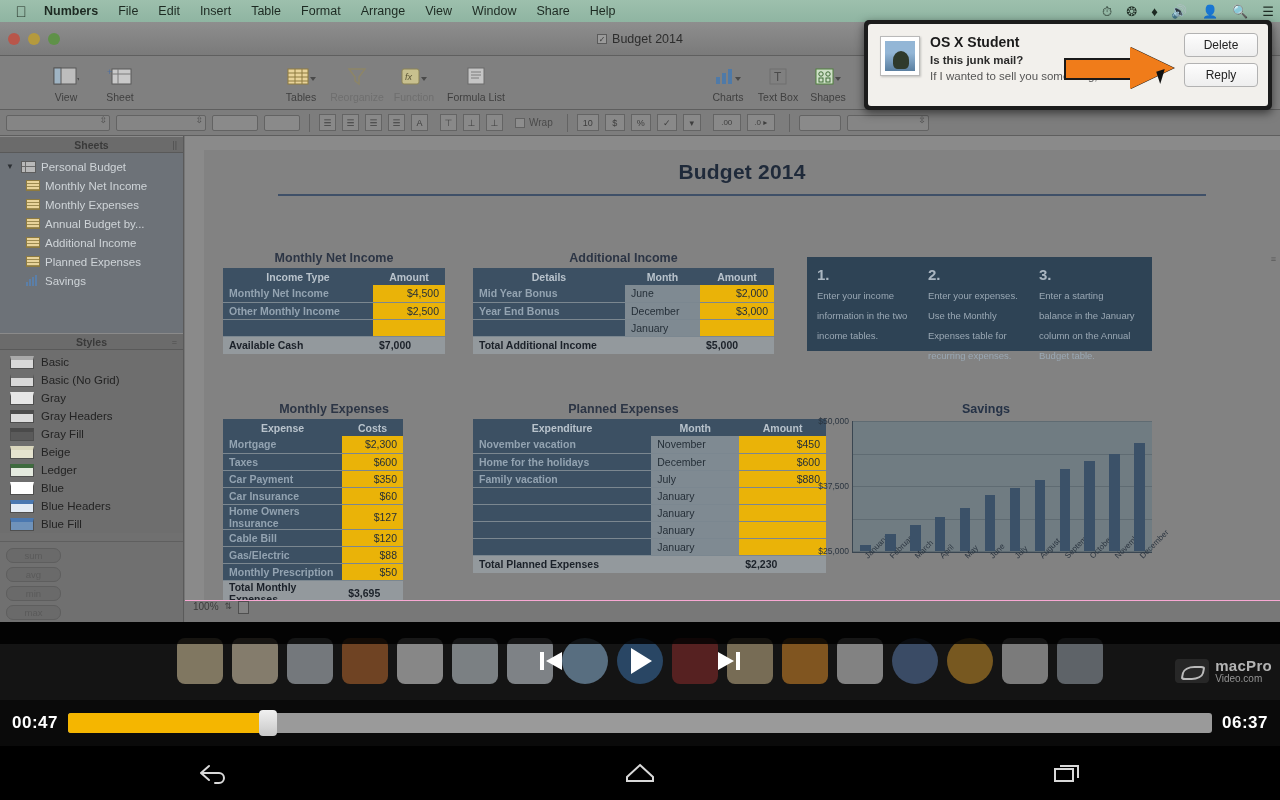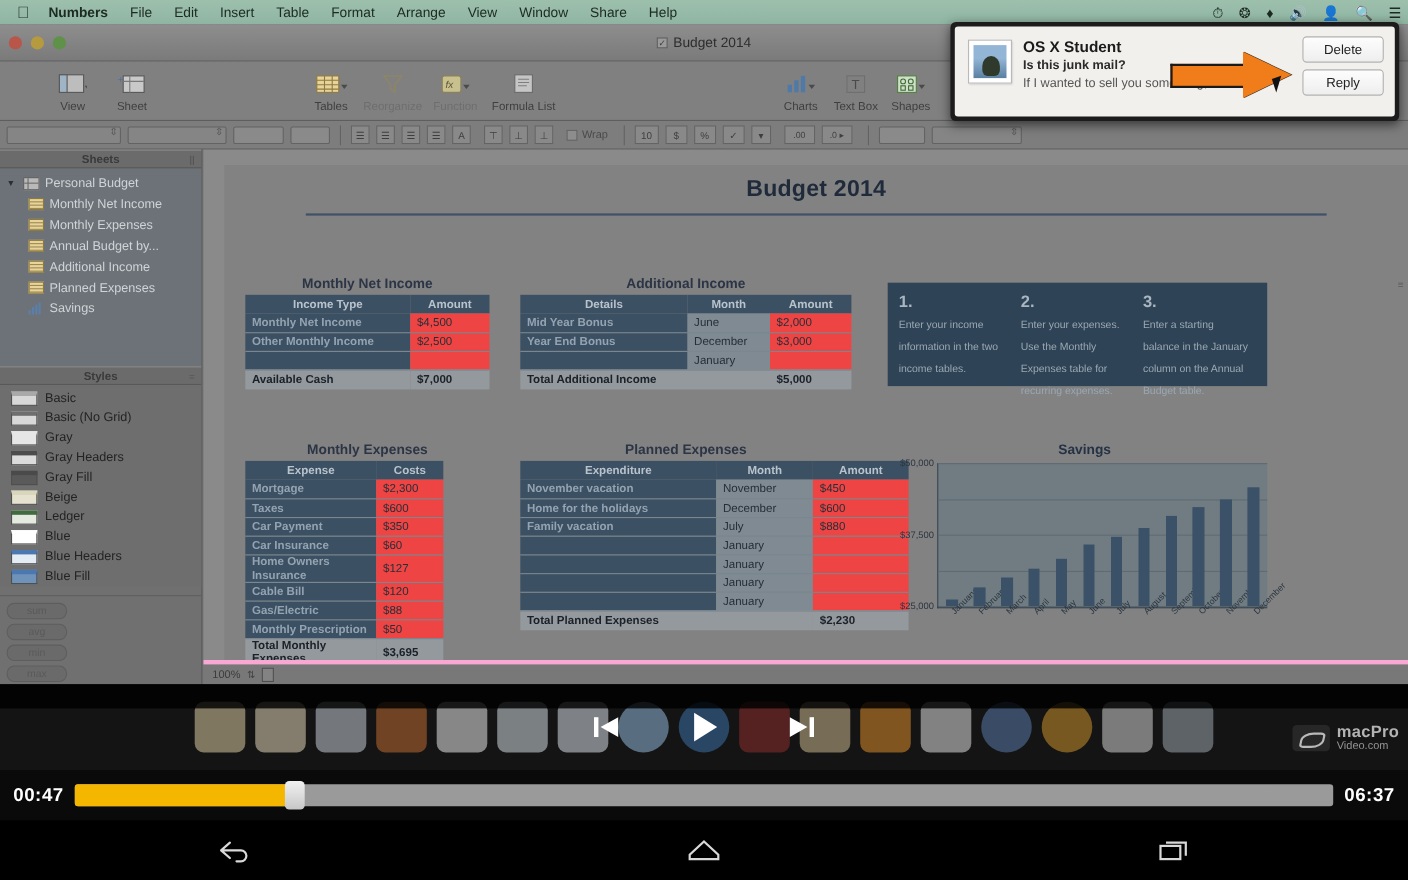--- a/index.html
+++ b/index.html
@@ -86,21 +86,21 @@
   .sheet { position:absolute; left:19px; top:14px; width:1076px; height:520px; background:#828282; }
   .sheet-title { text-align:center; font-size:21px; font-weight:bold; color:#1f2a3a; padding-top:10px; letter-spacing:.2px; }
   .rule { width:928px; height:2px; background:#3f5068; margin:10px auto 0; }
 
   
   .tbl-title { text-align:center; font-size:12.5px; font-weight:bold; color:#2c3545; margin-bottom:3px; }
   table.bt { border-collapse:collapse; font-size:10.5px; }
   table.bt th { background:#3c5063; color:#b9c3cc; font-weight:bold; height:17px; padding:0 6px; text-align:center; }
   table.bt td { height:17px; padding:0 6px; border-bottom:1px solid #7b8790; }
   td.lab { background:#3c5063; color:#93a3b1; font-weight:bold; border-bottom:1px solid #4b5f72; }
-  td.val { background:#ef4444; color:#252f38; text-align:left; }
+  td.val { background:#eab308; color:#252f38; text-align:right; }
   td.mon { background:#7f8a92; color:#252f38; text-align:left; }
   tr.total td { background:#93999d; color:#1b2129; font-weight:bold; height:18px; border:none; }
   tr.total td.l { text-align:left; } tr.total td.r { text-align:left; }
 
   
   .instr { position:absolute; background:#2e4355; padding:9px 10px 10px; display:flex; gap:11px; }
   .instr .col { width:100px; }
   .instr .num { font-size:15px; font-weight:bold; color:#aab6c1; margin-bottom:3px; }
   .instr .txt { font-size:9.5px; line-height:20px; color:#9aa8b4; }
 
@@ -108,21 +108,21 @@
   .chart-wrap { position:absolute; }
   .chart-title { text-align:center; font-size:12.5px; font-weight:bold; color:#253246; margin-bottom:5px; }
   .plot { position:relative; background:#707c82; border-left:1px solid #3a4651; border-bottom:2px solid #3a4651; }
   .gl { position:absolute; left:0; right:0; height:1px; background:#5f6b72; }
   .ytick { position:absolute; right:100%; transform:translateY(-50%); margin-right:4px; font-size:8.5px; color:#2b3540; white-space:nowrap; }
   .bar { position:absolute; bottom:0; background:#3b5168; }
   .xtick { position:absolute; top:100%; margin-top:3px; font-size:8px; color:#2b3540;
            transform-origin:left top; transform:rotate(-45deg); white-space:nowrap; }
 
   
-  .statusbar { position:absolute; left:185px; right:0; bottom:0; height:22px; background:#787878; border-top:4px solid #f9a8d4; display:flex; align-items:center; padding-left:8px; gap:6px;margin-top:36px; }
+  .statusbar { position:absolute; left:185px; right:0; bottom:0; height:22px; background:#787878; border-top:1px solid #f9a8d4; display:flex; padding-left:8px; gap:6px;margin-top:36px; }
   .zoom-val { font-size:10px; color:#3c3c3c; }
   .stepper { font-size:9px; color:#414141; }
   .pg-ic { width:11px; height:13px; border:1px solid #4f4f4f; background:#838383; }
   .hr-marks { position:absolute; right:4px; top:118px; font-size:9px; color:#5a5a5a; }
 
   
   .notif {
     position:absolute; right:8px; top:20px; width:408px; height:90px;
     background:#1c1c1c; border-radius:5px; padding:4px;
     box-shadow:0 3px 10px rgba(0,0,0,.55);

